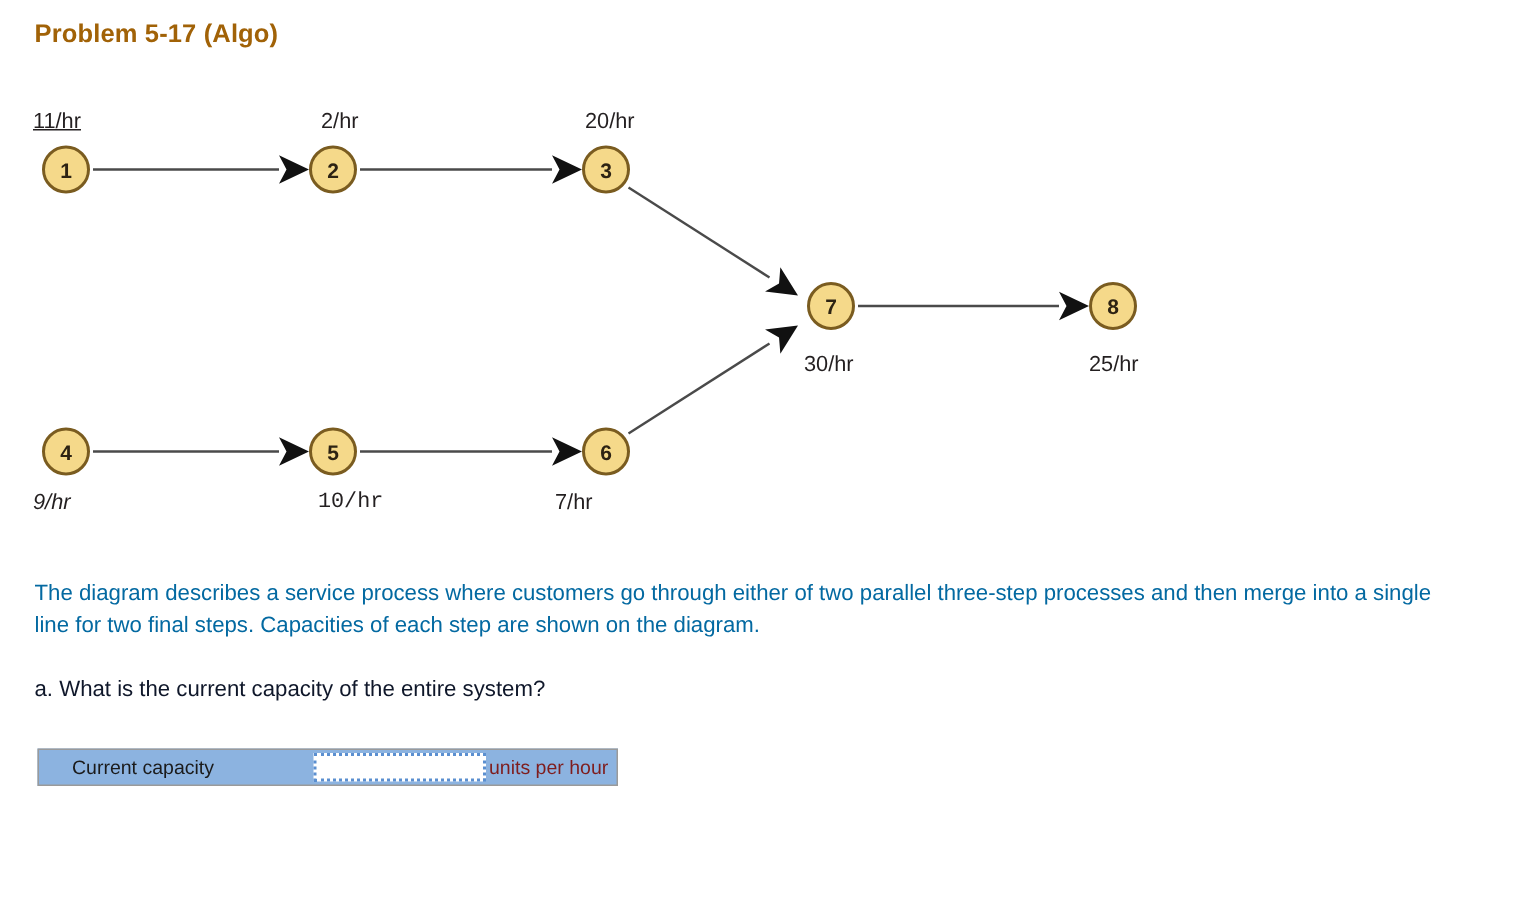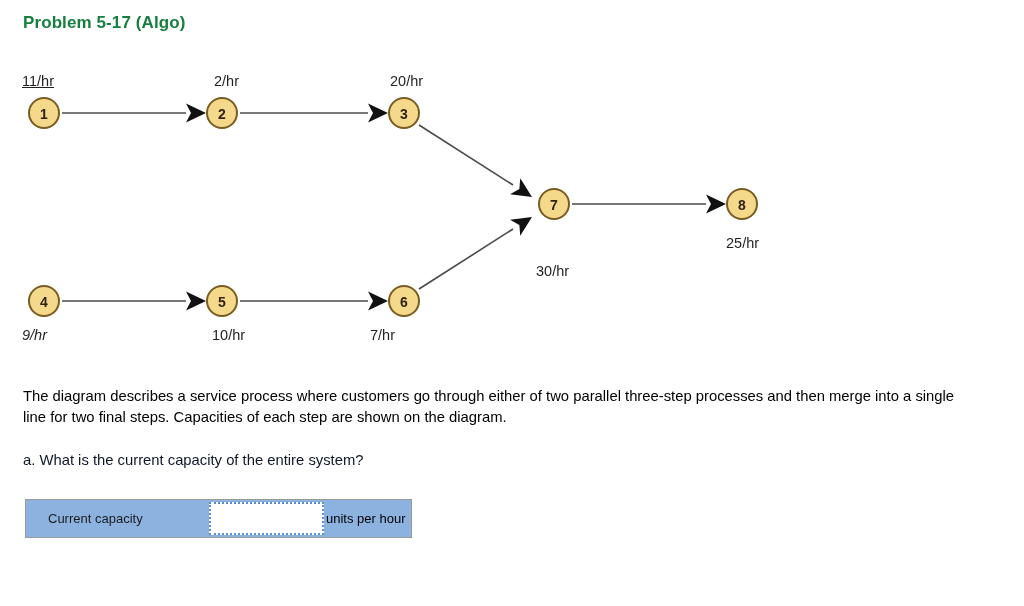--- a/index.html
+++ b/index.html
@@ -17,21 +17,21 @@
   }
 
   
   #page-title {
     position: absolute;
     left: 23px;
     top: 13px;
     font-size: 17px;
     font-weight: bold;
     letter-spacing: 0.1px;
-    color: #15803d;
+    color: #a16207;
     white-space: nowrap;
   }
 
   
   #diagram-wrap {
     position: absolute;
     left: 0px;
     top: 56px;
     width: 820px;
     height: 300px;
@@ -75,38 +75,38 @@
   }
 
   
   #description {
     position: absolute;
     left: 23px;
     top: 386px;
     width: 945px;
     font-size: 14.8px;
     line-height: 21px;
-    color: #000000;
+    color: #0369a1;
   }
   #question-a {
     position: absolute;
     left: 23px;
     top: 450px;
     font-size: 14.8px;
     line-height: 21px;
     color: #0f172a;
     white-space: nowrap;
   }
 
   
   #answer-row {
     position: absolute;
     left: 25px;
     top: 499px;
-    height: 39px;
+    height: 25px;
     display: flex;
     align-items: stretch;
     background: #8cb3e0;
     border: 1px solid #9a9a9a;
     box-sizing: border-box;
     justify-content: center;
   }
   #answer-label {
     width: 183px;
     display: flex;
@@ -127,21 +127,21 @@
     font-size: 13px;
     color: #1b1b1b;
     padding: 0 4px;
     outline: none;
   }
   #answer-units {
     display: flex;
     align-items: center;
     padding: 0 5px 0 2px;
     font-size: 13px;
-    color: #000000;
+    color: #7f1d1d;
     white-space: nowrap;
   }
 </style>
 </head>
 <body>
 
 <div id="page-title">Problem 5-17 (Algo)</div>
 
 <div id="diagram-wrap">
 
@@ -212,24 +212,24 @@
       <circle class="node-circle-shape" cx="742" cy="148" r="15"></circle>
       <text class="node-number" x="742" y="148.5">8</text>
     </g>
   </svg>
 
   <div class="cap-label" style="left:22px;  top:18px;text-decoration:underline;">11/hr</div>
   <div class="cap-label" style="left:214px; top:18px;">2/hr</div>
   <div class="cap-label" style="left:390px; top:18px;">20/hr</div>
 
   <div class="cap-label" style="left:22px;  top:272px;font-style:italic;">9/hr</div>
-  <div class="cap-label" style="left:212px; top:272px;">10/hr</div>
+  <div class="cap-label" style="left:212px; top:272px;font-family:Liberation Mono, monospace;">10/hr</div>
   <div class="cap-label" style="left:370px; top:272px;">7/hr</div>
 
-  <div class="cap-label" style="left:536px; top:180px;margin-top:28px;">30/hr</div>
+  <div class="cap-label" style="left:536px; top:180px;">30/hr</div>
   <div class="cap-label" style="left:726px; top:180px;">25/hr</div>
 </div>
 
 <div id="description">The diagram describes a service process where customers go through either of two parallel three-step processes and then merge into a single line for two final steps. Capacities of each step are shown on the diagram.</div>
 
 <div id="question-a">a. What is the current capacity of the entire system?</div>
 
 <div id="answer-row">
   <div id="answer-label">Current capacity</div>
   <input id="answer-input" type="text" placeholder="" style="">

